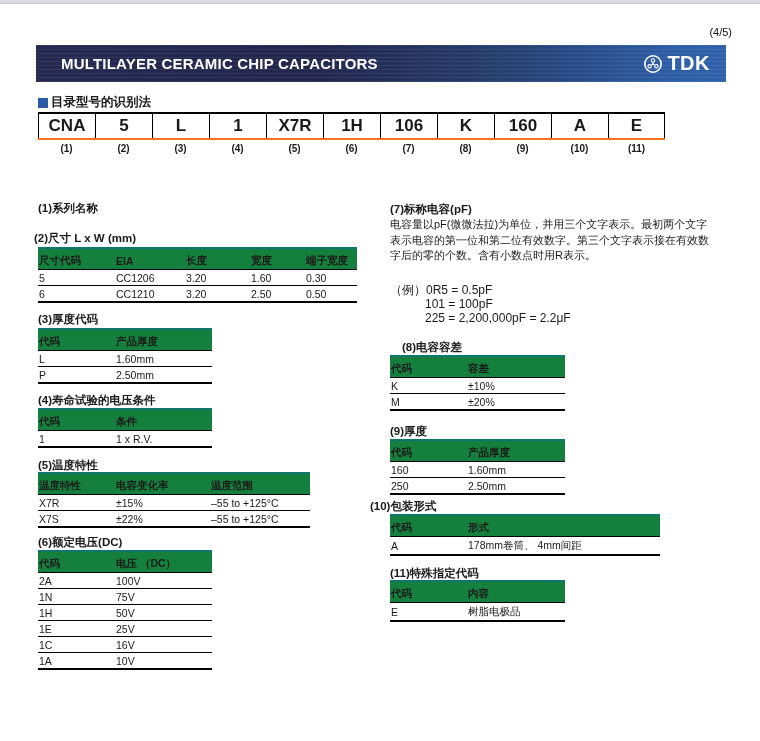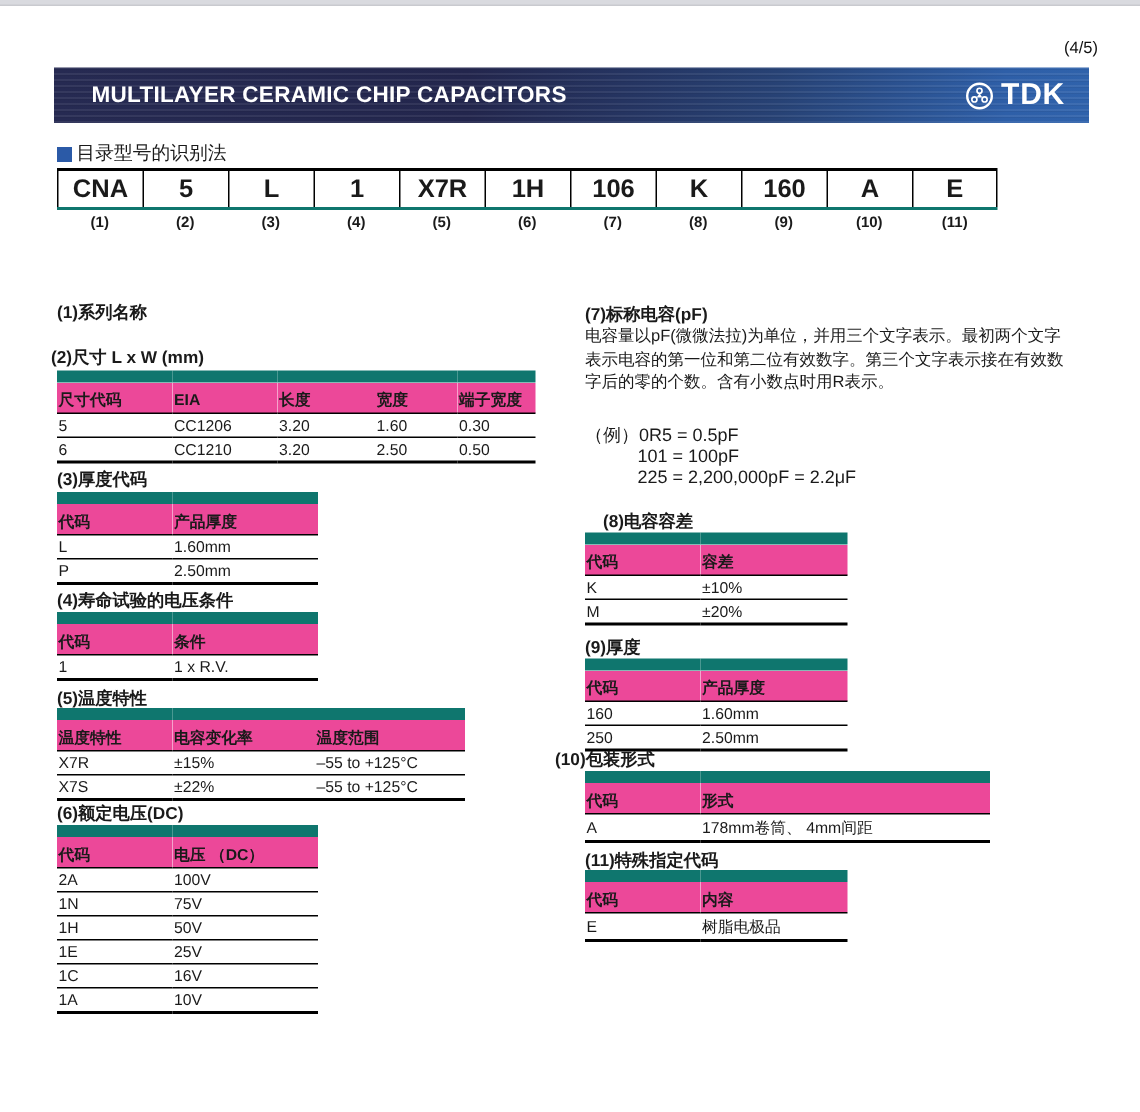--- a/index.html
+++ b/index.html
@@ -29,45 +29,45 @@
   }
   .banner-title {
     color: #ffffff; font-weight: bold; font-size: 15px;
     letter-spacing: 0.2px; padding-left: 25px; white-space: nowrap;
   }
   .logo { display: flex; align-items: center; gap: 4px; padding-right: 16px; }
   .logo-text { color: #fff; font-weight: bold; font-size: 20px; letter-spacing: 0.5px; }
   
   .sec-heading {
     position: absolute; left: 38px; top: 94px;
-    font-weight: normal; font-size: 12.5px; display: flex; align-items: center;
+    font-weight: bold; font-size: 12.5px; display: flex; align-items: center;
   }
   .sq {
     width: 10px; height: 10px; background: #2b5aa7;
     display: inline-block; margin-right: 3px;
   }
   
   .pn-wrap { position: absolute; left: 38px; top: 112px; }
-  .pn-codes { display: flex; border-top: 2px solid #000; border-bottom: 2px solid #0f766e; }
+  .pn-codes { display: flex; border-top: 2px solid #000; border-bottom: 2px solid #f97316; }
   .pn-cell {
     width: 57px; border-left: 1.5px solid #000; text-align: center;
     font-weight: bold; font-size: 17px; line-height: 24px;
   }
   .pn-codes .pn-cell:last-child { border-right: 1.5px solid #000; }
   .pn-indices { display: flex; margin-top: 3px; }
   .pn-idx { width: 57px; text-align: center; font-weight: bold; font-size: 10px; }
   
   .abs { position: absolute; }
   .sec-title { font-weight: bold; font-size: 11.5px; white-space: nowrap; }
   
   .tbl { border-collapse: collapse; table-layout: fixed; font-size: 10.5px; }
   .tbl th {
-    background: #ec4899; font-weight: bold; text-align: left;
+    background: #15803d; font-weight: bold; text-align: left;
     padding: 5px 2px 1px 1px;
-    border-top: 8px solid #0f766e; border-bottom: 1.5px solid #000;
+    border-top: 2px solid #0f766e; border-bottom: 1.5px solid #000;
     white-space: nowrap; overflow: hidden;
   }
   .tbl td {
     padding: 1.5px 2px 1.5px 1px; border-bottom: 1px solid #000;
     white-space: nowrap; overflow: hidden;
   }
   .tbl tr:last-child td { border-bottom: 2px solid #000; }
   .tbl-s2  { width: 319px; } .tbl-s2 th:nth-child(1){width:77px} .tbl-s2 th:nth-child(2){width:70px} .tbl-s2 th:nth-child(3){width:65px} .tbl-s2 th:nth-child(4){width:55px}
   .tbl-s3, .tbl-s4, .tbl-s6 { width: 174px; }
   .tbl-s3 th:nth-child(1), .tbl-s4 th:nth-child(1), .tbl-s6 th:nth-child(1) { width: 77px; }

